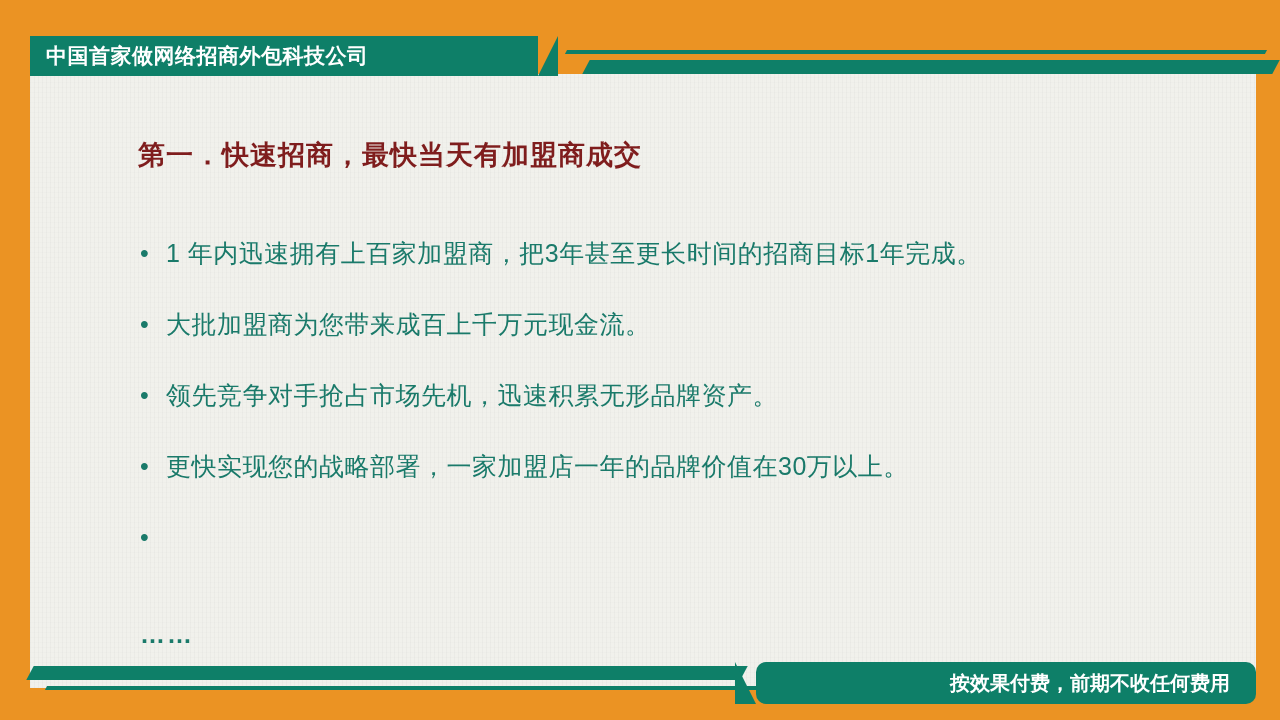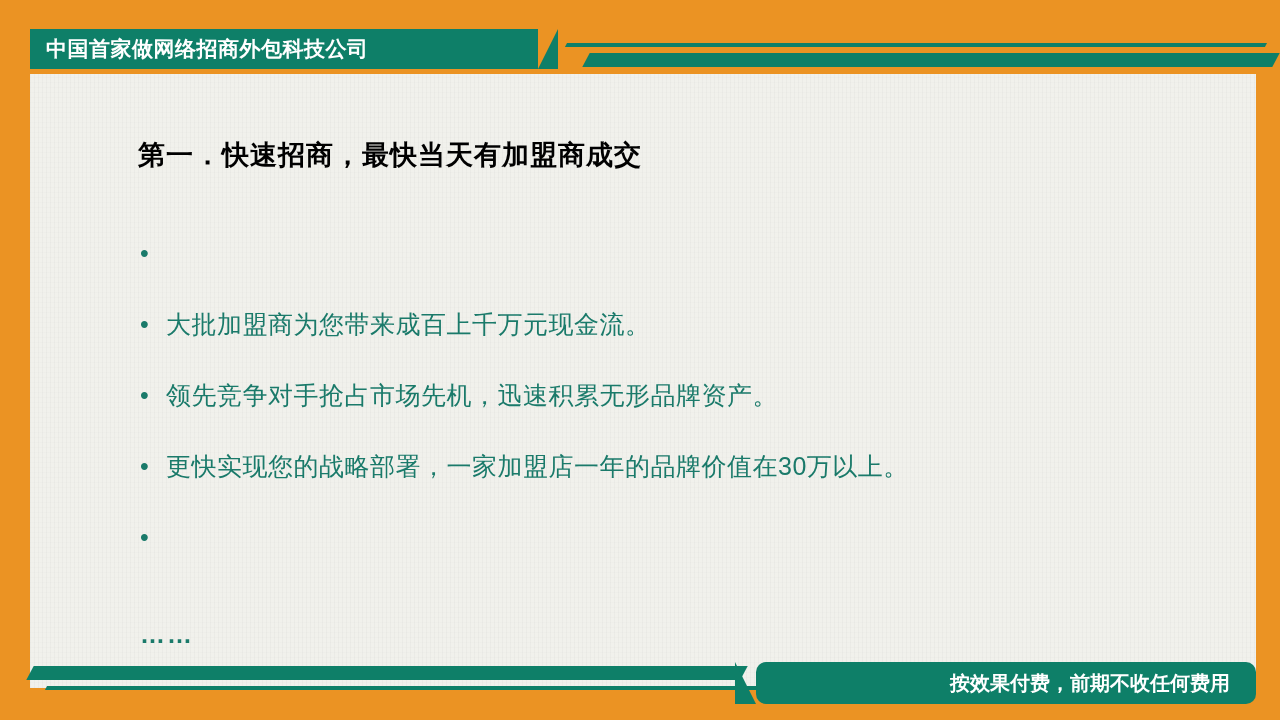--- a/index.html
+++ b/index.html
@@ -21,21 +21,21 @@
     width:1226px; height:614px;
     background:#F1F1EC;
     background-image:
       repeating-linear-gradient(90deg, rgba(0,0,0,0.022) 0px, rgba(0,0,0,0.022) 1px, rgba(0,0,0,0) 1px, rgba(0,0,0,0) 4px),
       repeating-linear-gradient(0deg, rgba(0,0,0,0.012) 0px, rgba(0,0,0,0.012) 1px, rgba(0,0,0,0) 1px, rgba(0,0,0,0) 5px);
   }
 
   
   .top-band {
     position:absolute;
-    left:30px; top:29px;
+    left:30px; top:36px;
     width:1226px; height:40px;
   }
   .top-green {
     position:absolute;
     left:0; top:0;
     width:508px; height:40px;
     background:#0E7F68;
   }
   .top-green::after{
     content:"";
@@ -125,21 +125,21 @@
     background:#0E7F68;
     transform:skewX(-28deg);
   }
 
   
   .headline {
     position:absolute;
     left:138px; top:137px;
     font-size:27px;
     font-weight:bold;
-    color:#000000;
+    color:#7f1d1d;
     letter-spacing:1px;
     white-space:nowrap;
   }
   .bullets {
     position:absolute;
     left:140px; top:236px;
     width:1070px;
   }
   .bullet {
     display:flex;
@@ -183,20 +183,21 @@
     <div class="top-stripe-a"></div>
     <div class="top-stripe-b"></div>
     <div class="top-stripe-c"></div>
   </div>
 
   <div class="headline">第一．快速招商，最快当天有加盟商成交</div>
 
   <div class="bullets">
     <div class="bullet">
       <span class="dot">•</span>
+      <span class="txt"> 1 年内迅速拥有上百家加盟商，把3年甚至更长时间的招商目标1年完成。</span>
     </div>
     <div class="bullet">
       <span class="dot">•</span>
       <span class="txt">大批加盟商为您带来成百上千万元现金流。</span>
     </div>
     <div class="bullet">
       <span class="dot">•</span>
       <span class="txt">领先竞争对手抢占市场先机，迅速积累无形品牌资产。</span>
     </div>
     <div class="bullet">

